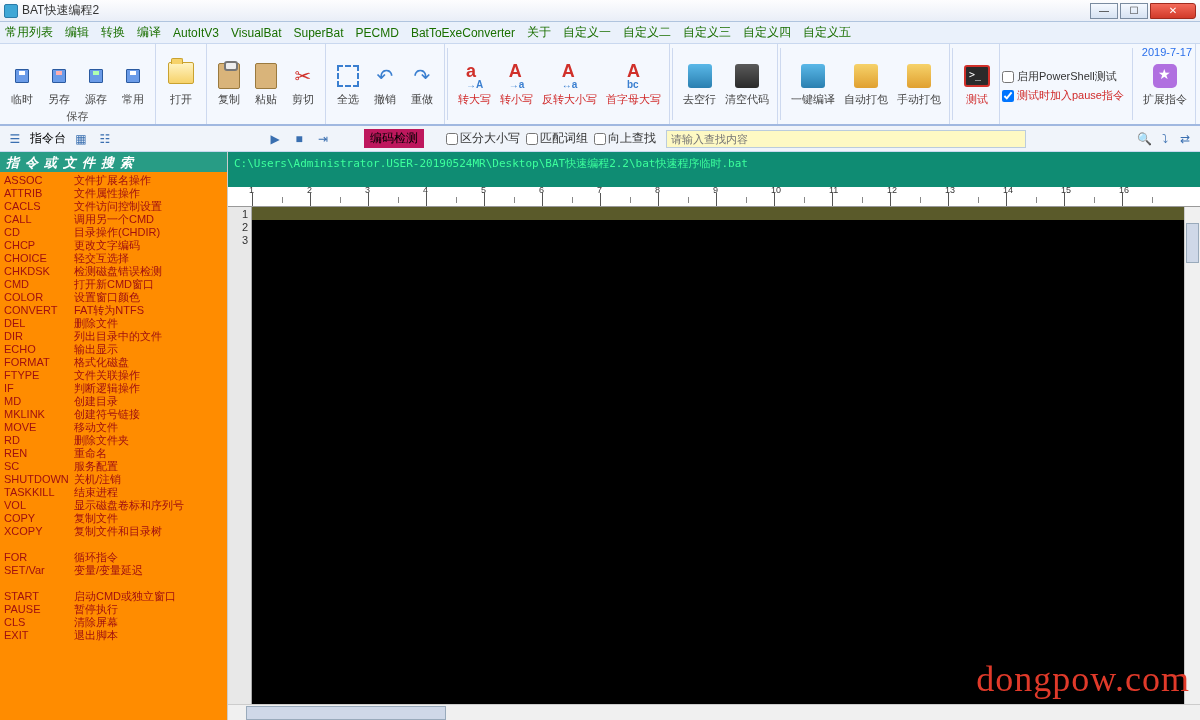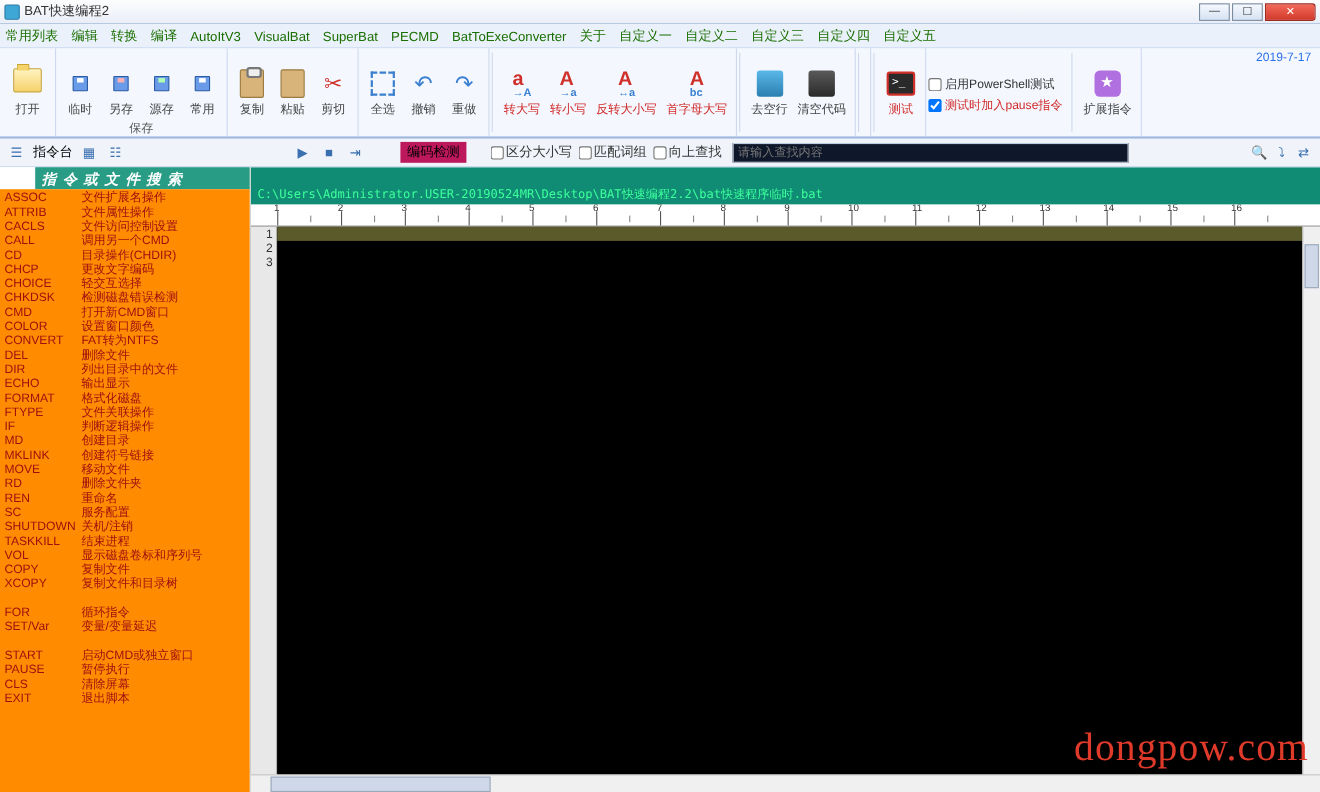--- a/index.html
+++ b/index.html
@@ -25,36 +25,36 @@
 .grp-caption { font-size:11px; color:#555; text-align:center; height:15px; }
 .date-label { position:absolute; right:8px; top:2px; font-size:11px; color:#2a6feb; }
 .pwr-opts { display:flex; flex-direction:column; font-size:11px; color:#333; justify-content:center; gap:4px; padding:4px 6px 0 2px; }
 .pwr-opts label { display:flex; align-items:center; gap:3px; white-space:nowrap; }
 .pwr-opts .red { color:#d02a2a; }
 
 .toolbar2 { height: 26px; background:#f0f4fa; border-bottom:1px solid #c9d8ef; display:flex; align-items:center; font-size:12px; padding:0 6px; gap:6px; }
 .toolbar2 .tb-ic { width:18px; height:18px; display:flex; align-items:center; justify-content:center; color:#3a6fb0; border:1px solid transparent; }
 .encode-btn { background:#be185d; padding:1px 6px; font-size:12px; color:#000; }
 .tb-chk { display:flex; align-items:center; gap:2px; font-size:12px; color:#333; }
-.searchbox { flex:1; max-width:360px; font-size:11px; color:#888; border:1px solid #bcd; background:#0f172a; padding:1px 4px; height:18px; margin-left:4px; }
+.searchbox { flex:1; max-width:360px; font-size:11px; color:#888; border:1px solid #bcd; background:#fef9c3; padding:1px 4px; height:18px; margin-left:4px; }
 .toolbar2 .rgt { margin-left:auto; display:flex; gap:2px; }
 
 .main { position:absolute; top:152px; left:0; right:0; bottom:0; display:flex; }
 .left-pane { width:228px; background:#fff; display:flex; flex-direction:column; border-right:1px solid #ccc; }
-.left-head { background:#289c85; color:#fff; font-style:italic; font-weight:bold; letter-spacing:6px; font-size:13px; padding:2px 6px; height:20px;margin-left:32px; }
+.left-head { background:#289c85; color:#fff; font-style:italic; font-weight:bold; letter-spacing:6px; font-size:13px; padding:2px 6px; height:20px; }
 .left-cols { display:flex; background:#f2f2f2; border-bottom:1px solid #ccc; font-size:12px; height:18px; }
 .left-cols div { flex:1; padding:1px 6px; border-right:1px solid #ccc; text-align:center; }
 .cmdlist { flex:1; background:#ff8c00; overflow:auto; font-family:"SimSun",monospace; font-size:11px; line-height:13px; padding:2px 4px; }
 .cmd-row { display:flex; color:#a01010; }
 .cmd-row .c1 { width:70px; color:#a01010; }
 .cmd-row .c2 { color:#a01010; }
 .gap-row { height:13px; }
 
 .right-pane { flex:1; display:flex; flex-direction:column; overflow:hidden; }
-.pathbar { height:14px; background:#0f8c73; color:#3cff9c; font-family:Consolas,monospace; font-size:11px; padding:17px 6px; overflow:hidden; white-space:nowrap; }
+.pathbar { height:35px; background:#0f8c73; color:#3cff9c; font-family:Consolas,monospace; font-size:11px; padding:4px 6px; overflow:hidden; white-space:nowrap; }
 .ruler { height:20px; background:#fff; border-bottom:1px solid #999; position:relative; font-size:9px; color:#333; overflow:hidden; }
 .ruler-scale { position:absolute; left:24px; right:0; top:0; height:20px; display:flex; }
 .ruler-scale .tick { position:relative; width:58px; border-left:1px solid #555; height:14px; margin-top:6px; }
 .ruler-scale .tick span { position:absolute; top:-8px; left:-4px; }
 .ruler-scale .tick::after { content:""; position:absolute; left:29px; top:4px; width:1px; height:6px; background:#888; }
 .editor-wrap { flex:1; display:flex; overflow:hidden; background:#000; }
 .lineno { width:24px; background:#e8e8e8; color:#333; font-family:Consolas,monospace; font-size:11px; text-align:right; padding:1px 3px; border-right:1px solid #aaa; }
 .lineno div { height:13px; }
 .editor { flex:1; background:#000; position:relative; font-family:Consolas,monospace; font-size:11px; }
 .cursor-line { height:13px; background:#5a5a2a; width:100%; }
@@ -116,62 +116,62 @@
     <span class="m">自定义二</span>
     <span class="m">自定义三</span>
     <span class="m">自定义四</span>
     <span class="m">自定义五</span>
   </div>
 
 <div class="ribbon">
   <span class="date-label">2019-7-17</span>
 
   <div class="rgroup">
+    <div class="btns" id="save-btns">
+        <div class="rbtn">
+          <div class="ric">
+            <div class="i-disk "></div>
+          </div>
+          <span class="lbl">临时</span>
+        </div>
+        <div class="rbtn">
+          <div class="ric">
+            <div class="i-disk r"></div>
+          </div>
+          <span class="lbl">另存</span>
+        </div>
+        <div class="rbtn">
+          <div class="ric">
+            <div class="i-disk g"></div>
+          </div>
+          <span class="lbl">源存</span>
+        </div>
+        <div class="rbtn">
+          <div class="ric">
+            <div class="i-disk "></div>
+          </div>
+          <span class="lbl">常用</span>
+        </div>
+      </div>
+    <div class="grp-caption">保存</div>
+  </div>
+
+  <div class="rgroup">
     <div class="btns">
       <div class="rbtn big">
         <div class="ric">
             <div class="i-open"></div>
           </div>
         <span class="lbl">打开</span>
       </div>
     </div>
       <div class="grp-caption"></div>
   </div>
 
   <div class="rgroup">
-    <div class="btns" id="save-btns">
-        <div class="rbtn">
-          <div class="ric">
-            <div class="i-disk "></div>
-          </div>
-          <span class="lbl">临时</span>
-        </div>
-        <div class="rbtn">
-          <div class="ric">
-            <div class="i-disk r"></div>
-          </div>
-          <span class="lbl">另存</span>
-        </div>
-        <div class="rbtn">
-          <div class="ric">
-            <div class="i-disk g"></div>
-          </div>
-          <span class="lbl">源存</span>
-        </div>
-        <div class="rbtn">
-          <div class="ric">
-            <div class="i-disk "></div>
-          </div>
-          <span class="lbl">常用</span>
-        </div>
-      </div>
-    <div class="grp-caption">保存</div>
-  </div>
-
-  <div class="rgroup">
     <div class="btns">
       <div class="rbtn">
           <div class="ric">
             <div class="i-clip"></div>
           </div>
           <span class="lbl">复制</span>
         </div>
       <div class="rbtn">
           <div class="ric">
             <div class="i-paste"></div>
@@ -260,20 +260,40 @@
           </div>
           <span class="lbl">清空代码</span>
         </div>
     </div>
       <div class="grp-caption"></div>
   </div>
 
   <div class="sep"></div>
 
   <div class="rgroup">
+    <div class="btns">
+      <div class="rbtn">
+          <div class="ric">
+            <div class="i-mod"></div>
+          </div>
+          <span class="lbl">一键编译</span>
+        </div>
+      <div class="rbtn">
+          <div class="ric">
+            <div class="i-mod y"></div>
+          </div>
+          <span class="lbl">自动打包</span>
+        </div>
+      <div class="rbtn">
+          <div class="ric">
+            <div class="i-mod y"></div>
+          </div>
+          <span class="lbl">手动打包</span>
+        </div>
+    </div>
       <div class="grp-caption"></div>
   </div>
 
   <div class="sep"></div>
 
   <div class="rgroup">
     <div class="btns">
       <div class="rbtn">
           <div class="ric">
             <div class="i-term"></div>

